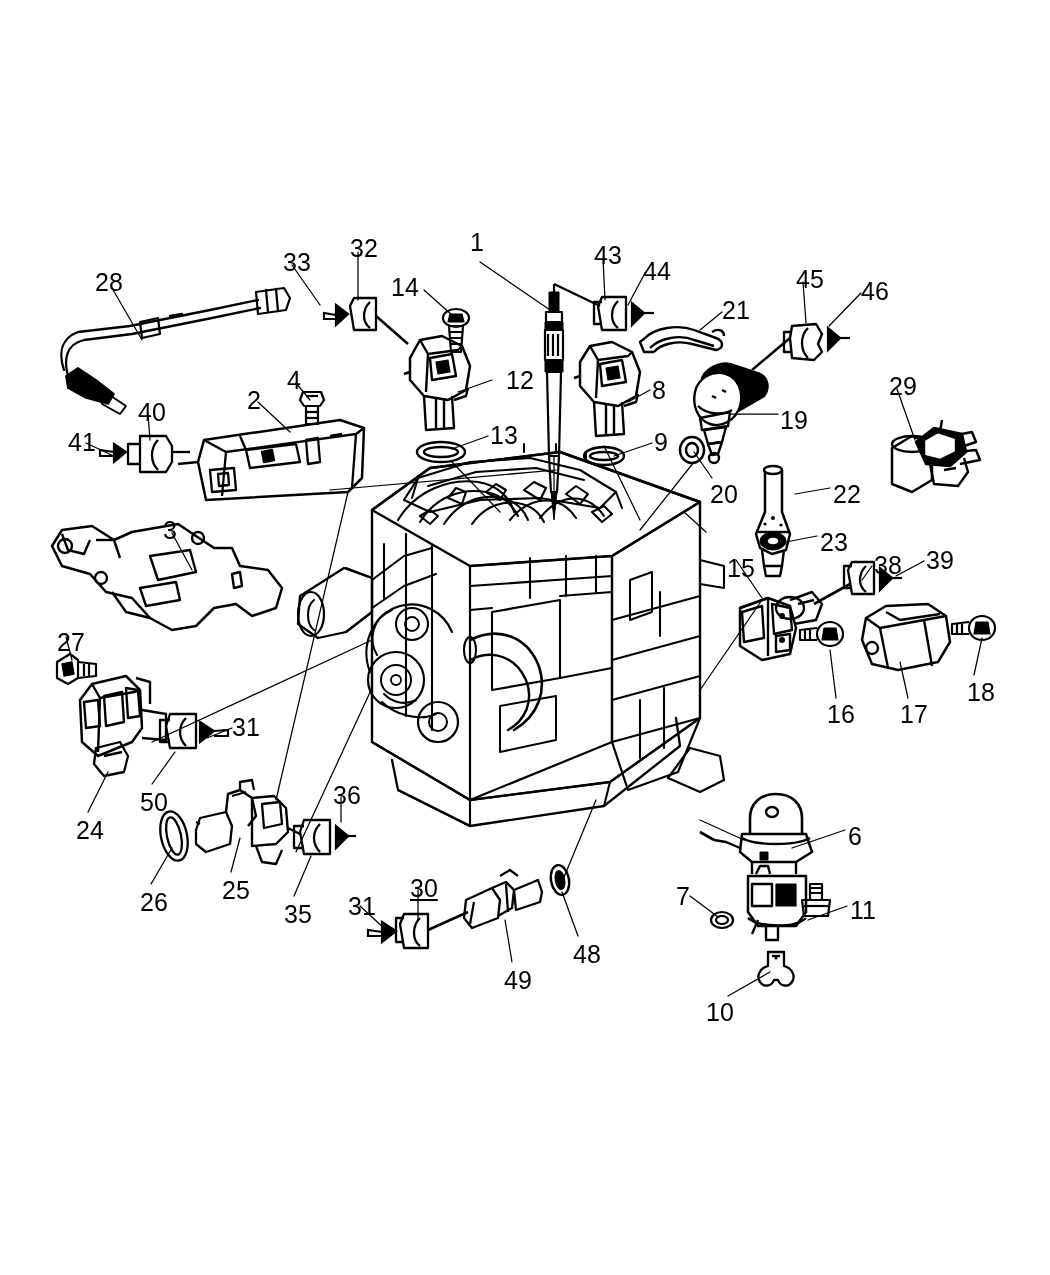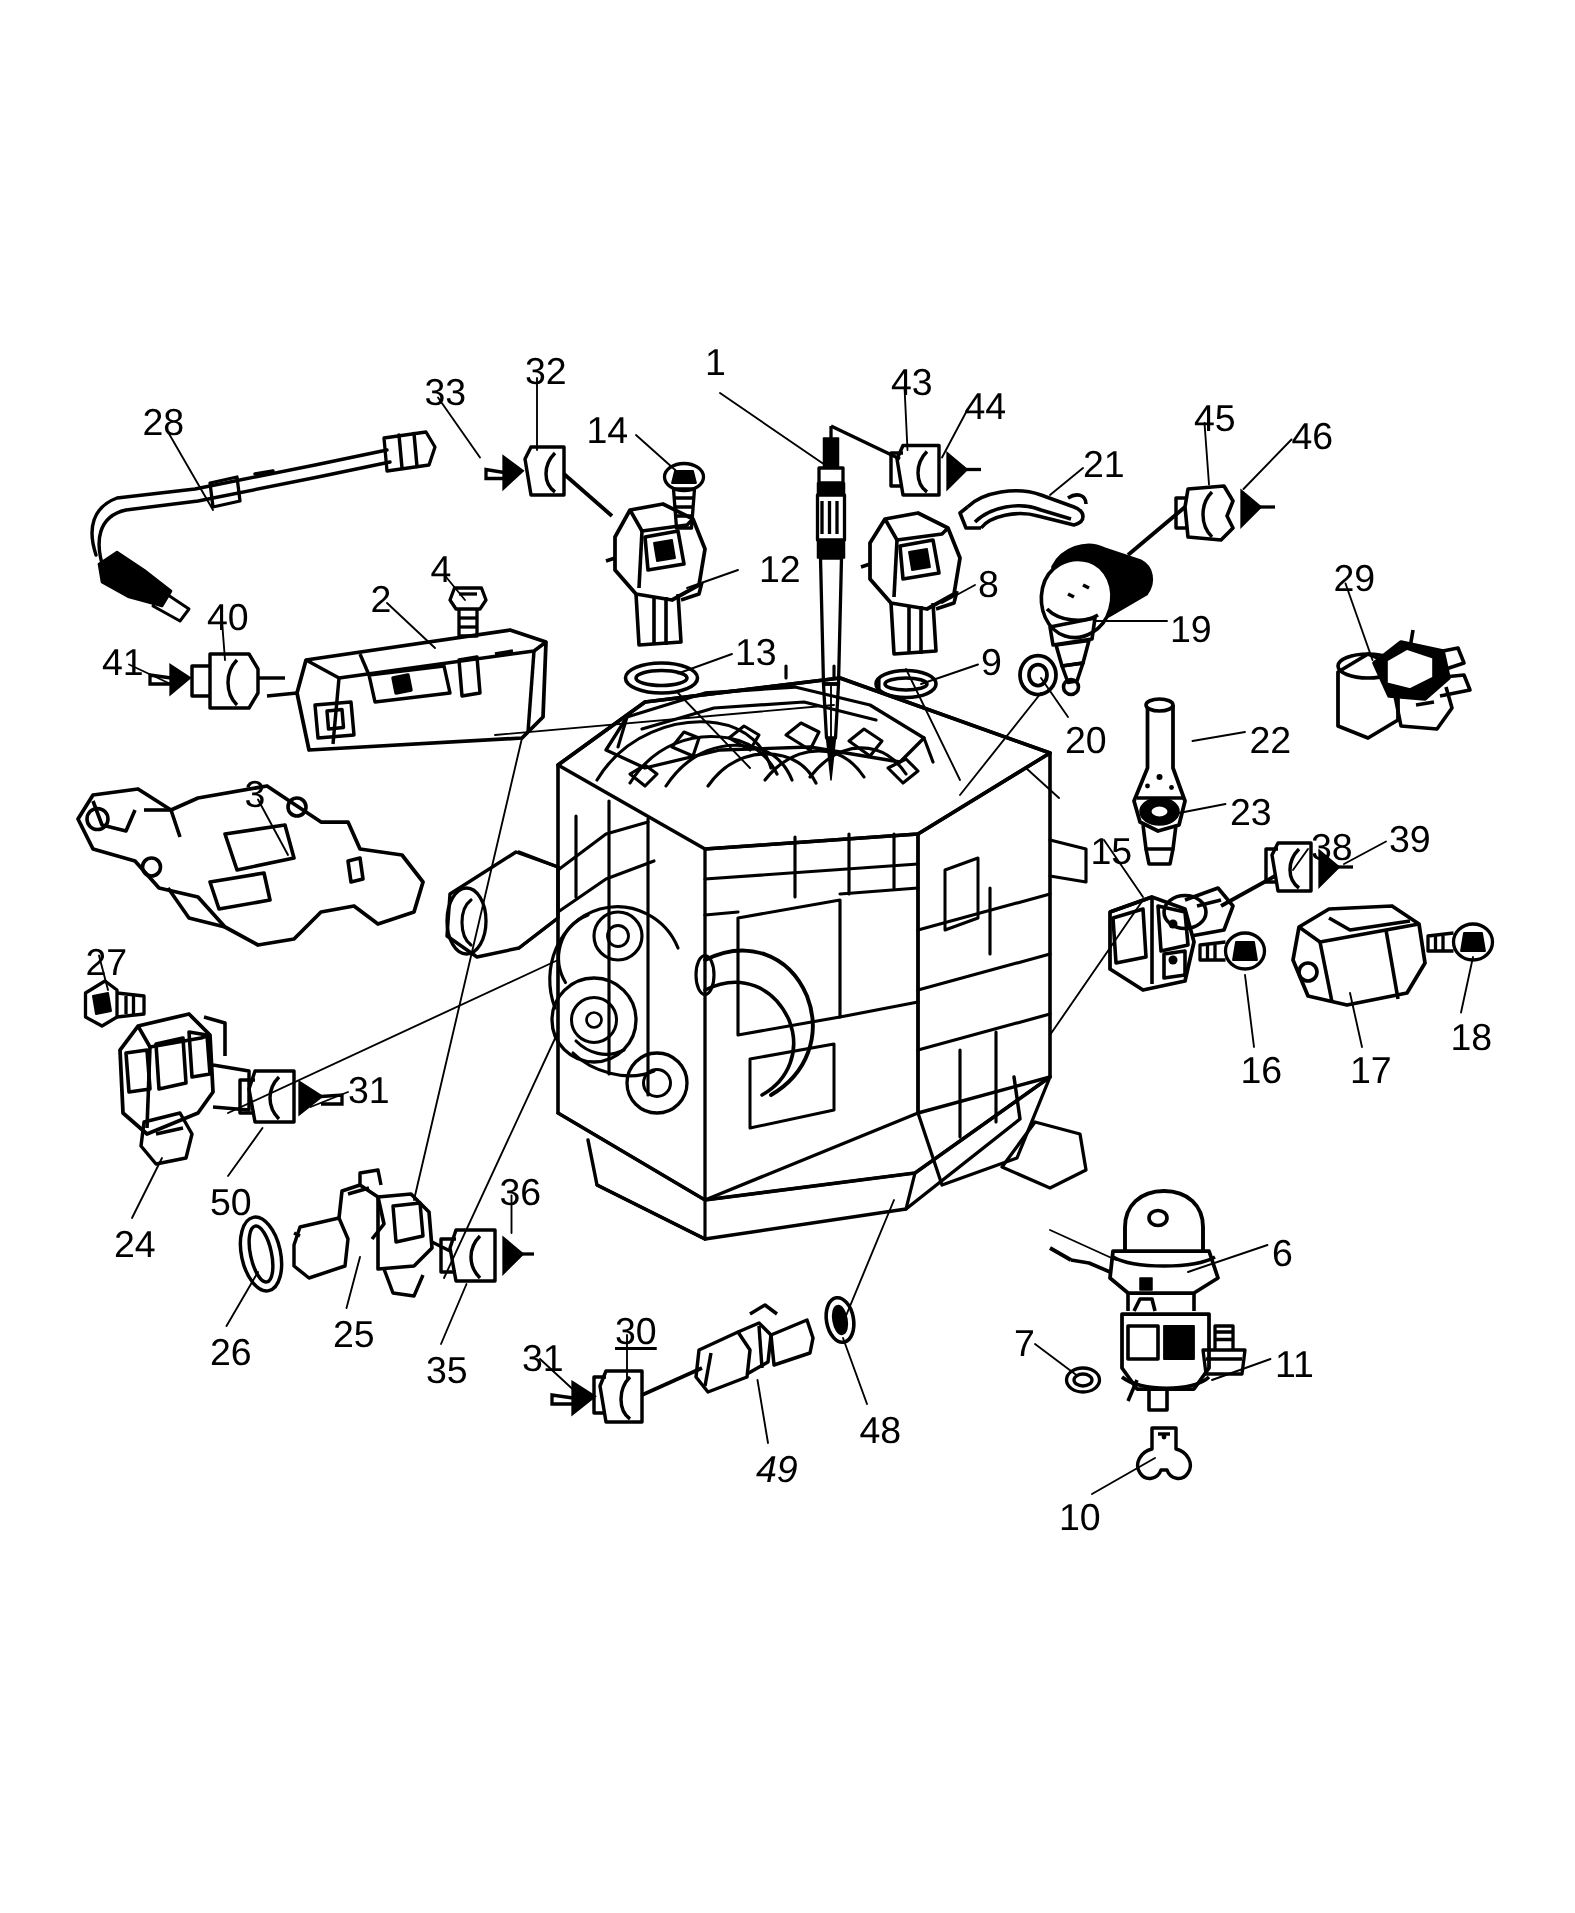--- a/index.html
+++ b/index.html
@@ -609,16 +609,16 @@
   <div class="callout-label" style="left:333px; top:783px;">36</div>
   <div class="callout-label" style="left:874px; top:553px;">38</div>
   <div class="callout-label" style="left:926px; top:548px;">39</div>
   <div class="callout-label" style="left:138px; top:400px;">40</div>
   <div class="callout-label" style="left:68px;  top:430px;">41</div>
   <div class="callout-label" style="left:594px; top:243px;">43</div>
   <div class="callout-label" style="left:643px; top:259px;">44</div>
   <div class="callout-label" style="left:796px; top:267px;text-align:center;">45</div>
   <div class="callout-label" style="left:861px; top:279px;">46</div>
   <div class="callout-label" style="left:573px; top:942px;">48</div>
-  <div class="callout-label" style="left:504px; top:968px;font-style:italic;">49</div>
+  <div class="callout-label" style="left:504px; top:968px;">49</div>
   <div class="callout-label" style="left:140px; top:790px;">50</div>
 
 </div>
 
 </body></html>

